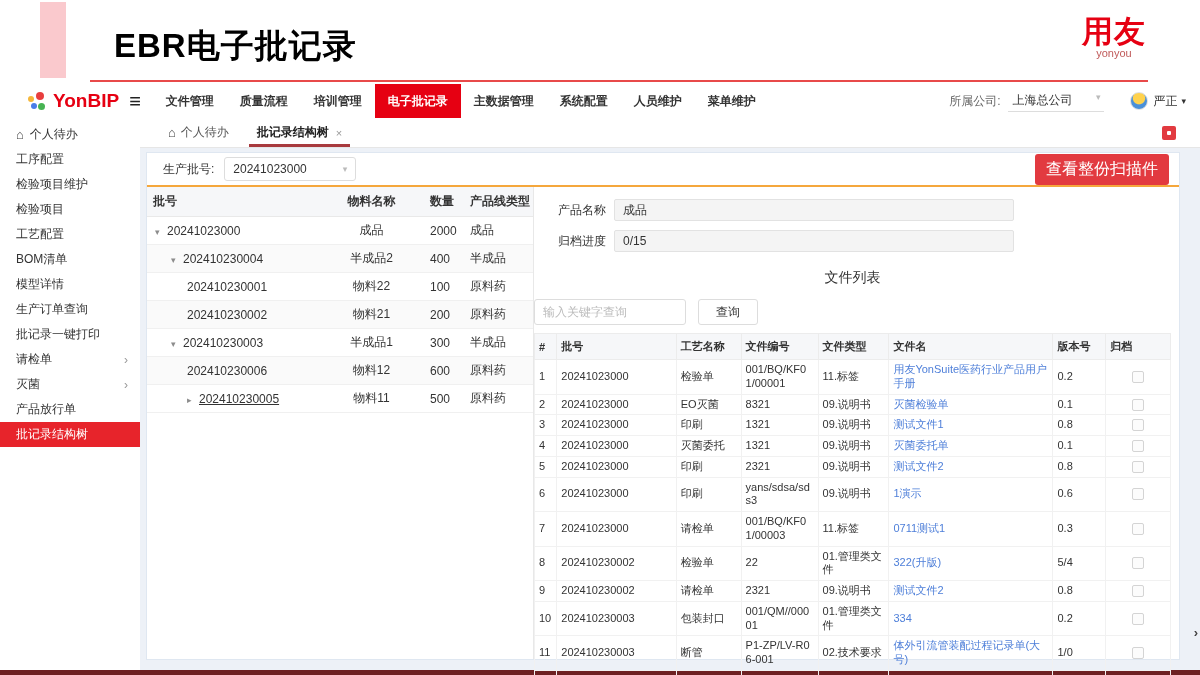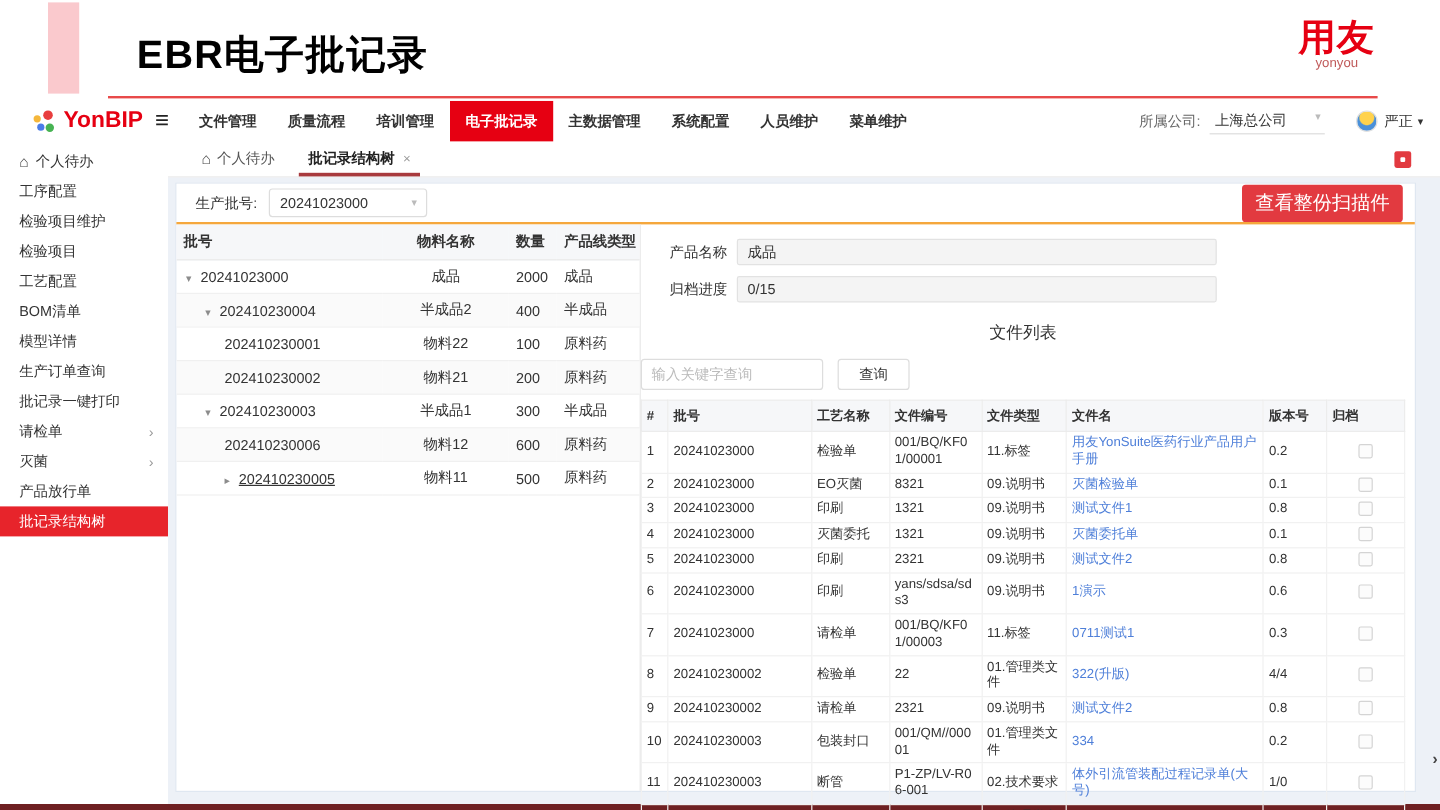--- a/index.html
+++ b/index.html
@@ -423,21 +423,21 @@
                       <td>0.3</td>
                       <td class="td-cb"><span class="cb"></span></td>
                     </tr>
                     <tr>
                       <td>8</td>
                       <td>202410230002</td>
                       <td>检验单</td>
                       <td>22</td>
                       <td>01.管理类文件</td>
                       <td><a class="file-link">322(升版)</a></td>
-                      <td>4/4</td>
+                      <td>5/4</td>
                       <td class="td-cb"><span class="cb"></span></td>
                     </tr>
                     <tr>
                       <td>9</td>
                       <td>202410230002</td>
                       <td>请检单</td>
                       <td>2321</td>
                       <td>09.说明书</td>
                       <td><a class="file-link">测试文件2</a></td>
                       <td>0.8</td>

